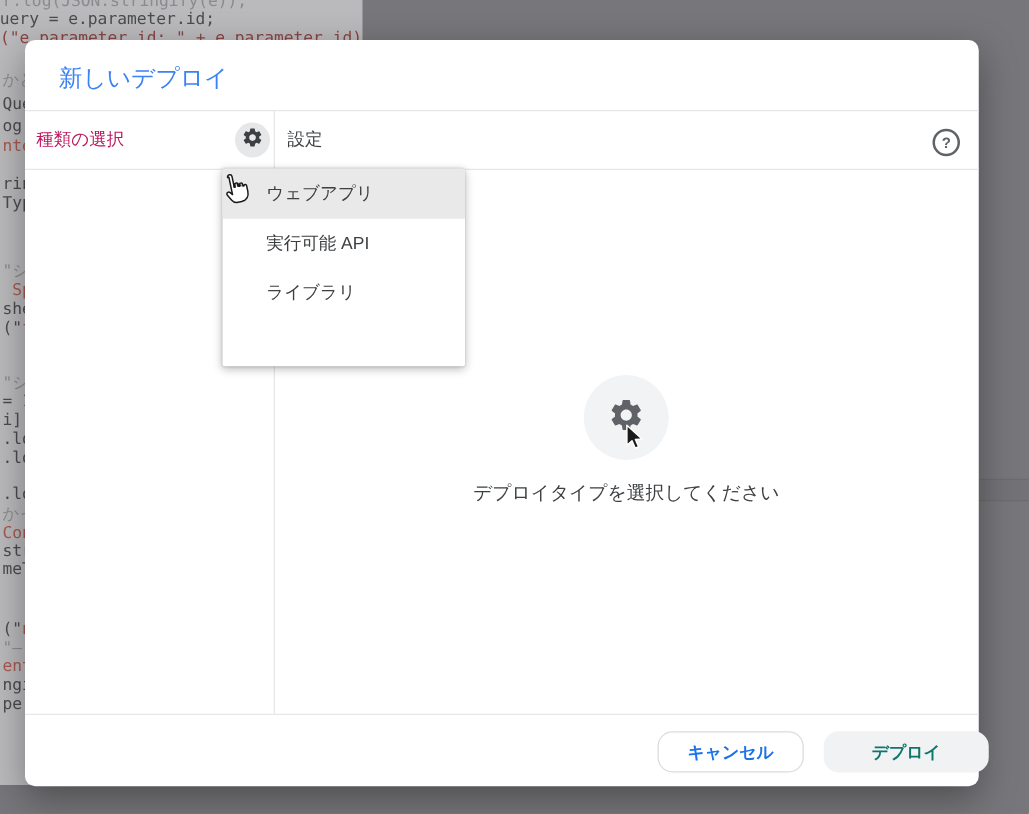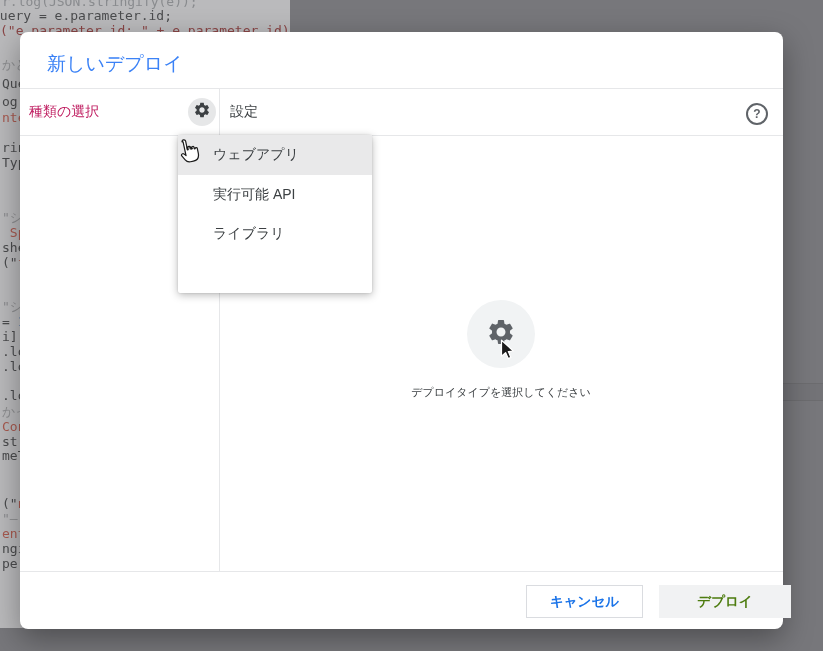--- a/index.html
+++ b/index.html
@@ -27,33 +27,33 @@
 
   .gear-btn{position:absolute;left:168px;top:66px;width:28px;height:28px;border-radius:50%;background:#e6e7e8;
             display:flex;align-items:center;justify-content:center;cursor:pointer;}
   .help-btn{position:absolute;left:726px;top:71px;width:22px;height:22px;border-radius:50%;border:2px solid #5f6368;
             box-sizing:border-box;display:flex;align-items:center;justify-content:center;
             font-size:12px;font-weight:bold;color:#5f6368;cursor:pointer;background:#fff;}
 
   
   .empty-circle{position:absolute;left:447px;top:268px;width:68px;height:68px;border-radius:50%;background:#f1f3f4;
                 display:flex;align-items:center;justify-content:center;}
-  .empty-text{position:absolute;left:199px;top:353px;width:564px;text-align:center;font-size:11px;color:#3c4043;}
+  .empty-text{position:absolute;left:199px;top:353px;width:564px;text-align:center;font-size:15px;color:#3c4043;}
 
   
   .menu{position:absolute;left:158px;top:103px;width:194px;height:158px;background:#fff;border-radius:2px;
         box-shadow:0 2px 8px rgba(0,0,0,.28),0 0 2px rgba(0,0,0,.15);z-index:5;display:flex;flex-direction:column;}
   .menu-item{height:39.5px;line-height:39.5px;padding-left:35px;font-size:14px;color:#3c4043;cursor:pointer;}
   .menu-item.highlighted{background:#e9e9ea;}
 
   
-  .btn{position:absolute;top:553px;height:33px;border-radius:0;box-sizing:border-box;font-size:13.5px;font-weight:bold;
+  .btn{position:absolute;top:553px;height:33px;border-radius:12px;box-sizing:border-box;font-size:13.5px;font-weight:bold;
        display:flex;align-items:center;justify-content:center;cursor:pointer;}
   .btn-cancel{left:506px;width:117px;background:#fff;border:1px solid #dadce0;color:#1a73e8;}
-  .btn-deploy{left:639px;width:132px;background:#f1f2f3;border:none;color:#4d7c0f;cursor:default;text-align:center;}
+  .btn-deploy{left:639px;width:132px;background:#f1f2f3;border:none;color:#0f766e;cursor:default;text-align:center;}
 
   .cursor{position:absolute;z-index:10;pointer-events:none;}
 </style>
 </head>
 <body>
 
 <div class="stage">
 
   <div class="code-pane">
       <div class="code-line" style="top: -6px; left: 2px;"><span class="c-faint">r.log(JSON.stringify(e));</span></div>

